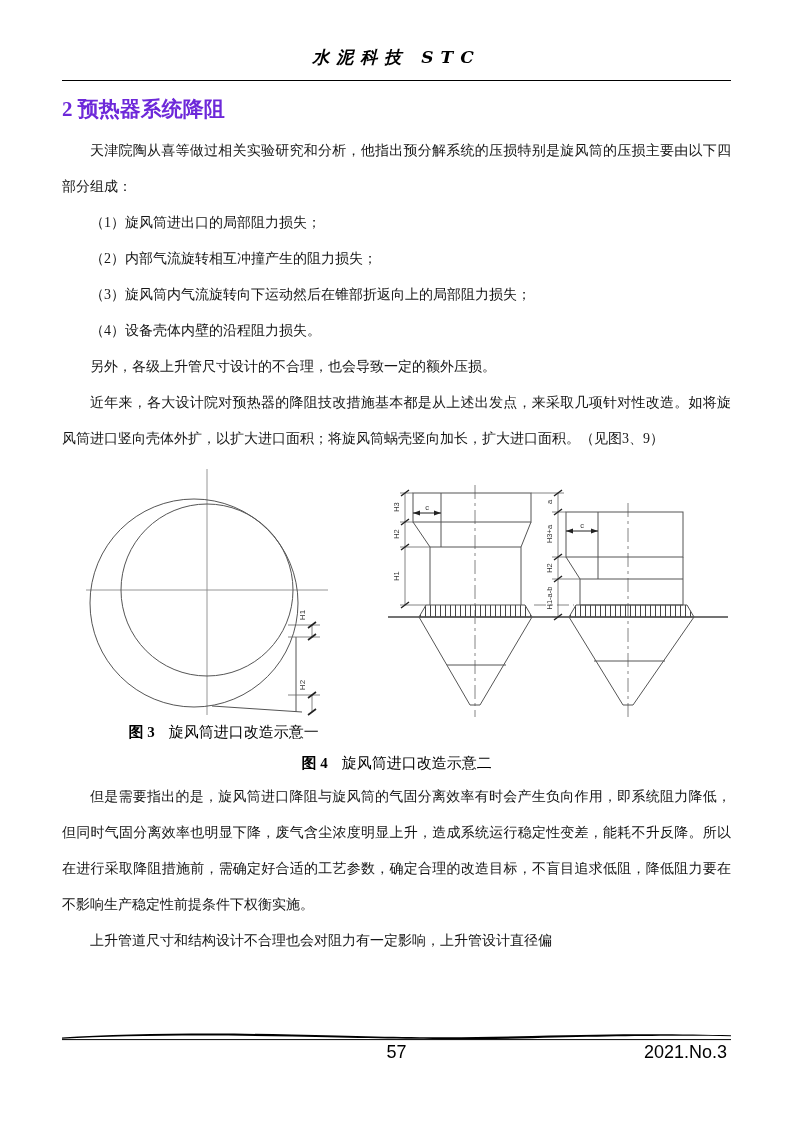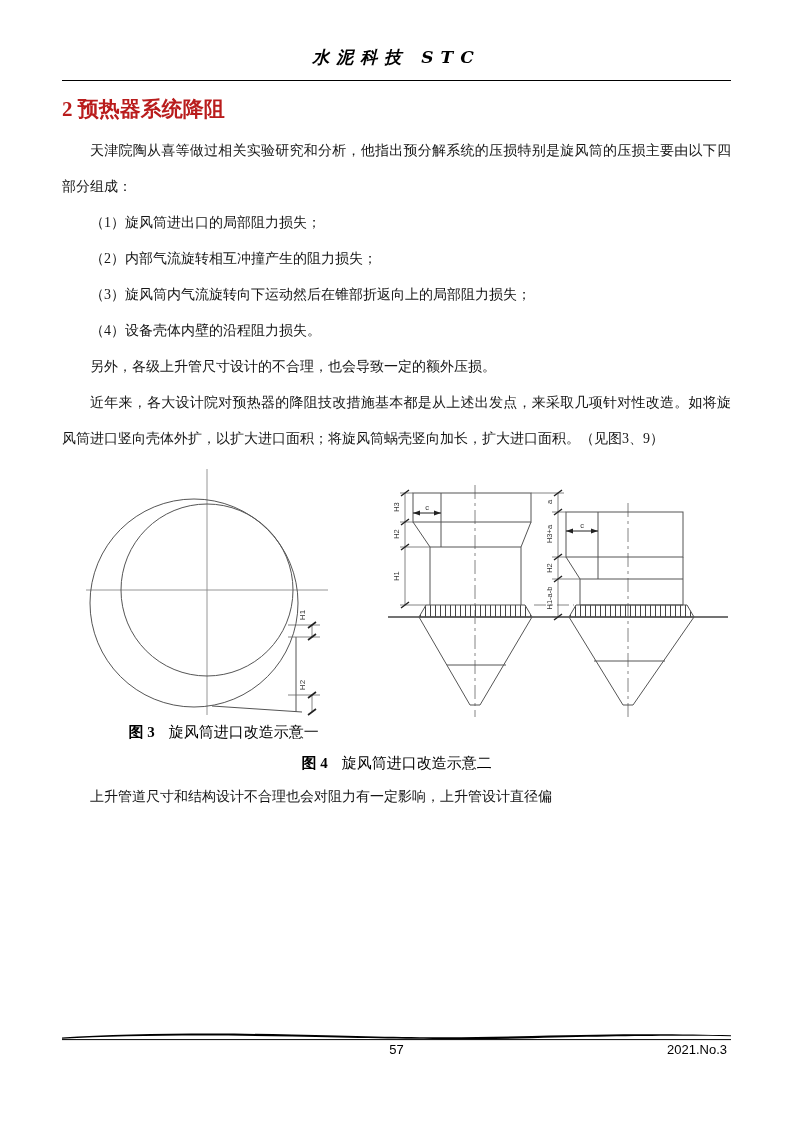--- a/index.html
+++ b/index.html
@@ -11,21 +11,21 @@
 
   .journal-title{
     text-align:center;font-size:17px;letter-spacing:7px;
     font-style:italic;font-weight:bold;color:#000;
     font-family:"DejaVu Serif","Liberation Serif",serif;
     height:34px;line-height:34px;
   }
   .header-rule{border:none;border-top:1.6px solid #000;margin:6px 0 0 0;}
 
   .section-heading{
-    font-size:21px;font-weight:bold;margin:14px 0 10px 0;color:#b91c1c;
+    font-size:21px;font-weight:bold;margin:14px 0 10px 0;color:#6d28d9;
     font-family:"Liberation Serif","DejaVu Serif",serif;
   }
 
   .bodytext p{
     margin:0;font-size:14px;line-height:36px;text-align:justify;
     text-indent:2em;color:#151515;
   }
 
   .figures-row{display:flex;margin-top:8px;align-items:flex-end;}
   .fig3-col{width:305px;margin-left:18px;}
@@ -41,21 +41,21 @@
   svg line, svg path, svg circle, svg polyline{vector-effect:non-scaling-stroke;}
   .dimtext{font-family:"Liberation Sans","DejaVu Sans",sans-serif;fill:#333;font-size:8px;}
   .dimtext-sm{font-family:"Liberation Sans","DejaVu Sans",sans-serif;fill:#333;font-size:7.5px;}
 
   .footer{position:absolute;left:62px;right:62px;top:1031px;}
   .footer-rule-wrap{height:10px;position:relative;}
   .footer-rule-wrap svg{display:block;}
   .footer-textrow{
     position:relative;margin-top:1px;
     font-family:"Liberation Sans","DejaVu Sans",sans-serif;
-    font-size:13px;color:#000;height:18px;
+    font-size:18px;color:#000;height:18px;
   }
   .page-number{position:absolute;left:0;right:0;text-align:center;}
   .issue-number{position:absolute;right:4px;top:0;}
 </style>
 </head>
 <body>
 
 <div class="page">
 
   <div class="journal-title">水泥科技 STC</div>
@@ -191,20 +191,21 @@
   <div class="fig-captions">
     <div class="fig-cap cap3">
       <span class="cap-label">图 3</span><span>旋风筒进口改造示意一</span>
     </div>
     <div class="fig-cap cap4">
       <span class="cap-label">图 4</span><span>旋风筒进口改造示意二</span>
     </div>
   </div>
 
   <div class="bodytext post-figs">
+    <p>但是需要指出的是，旋风筒进口降阻与旋风筒的气固分离效率有时会产生负向作用，即系统阻力降低，但同时气固分离效率也明显下降，废气含尘浓度明显上升，造成系统运行稳定性变差，能耗不升反降。所以在进行采取降阻措施前，需确定好合适的工艺参数，确定合理的改造目标，不盲目追求低阻，降低阻力要在不影响生产稳定性前提条件下权衡实施。</p>
     <p>上升管道尺寸和结构设计不合理也会对阻力有一定影响，上升管设计直径偏</p>
   </div>
 
 </div>
 
 <div class="footer">
   <div class="footer-rule-wrap">
     <svg width="669" height="10" viewBox="0 0 669 10" xmlns="http://www.w3.org/2000/svg">
       <path d="M0,6.5 C60,3 140,1.5 230,3.5 C330,6 380,7.5 470,5 C560,2.5 620,3 669,4.3
                L669,5.3 C620,4.3 560,5 470,7.2 C380,9.4 330,7.8 230,5.6 C140,3.6 60,4.6 0,7.8 Z" fill="#000"></path>

